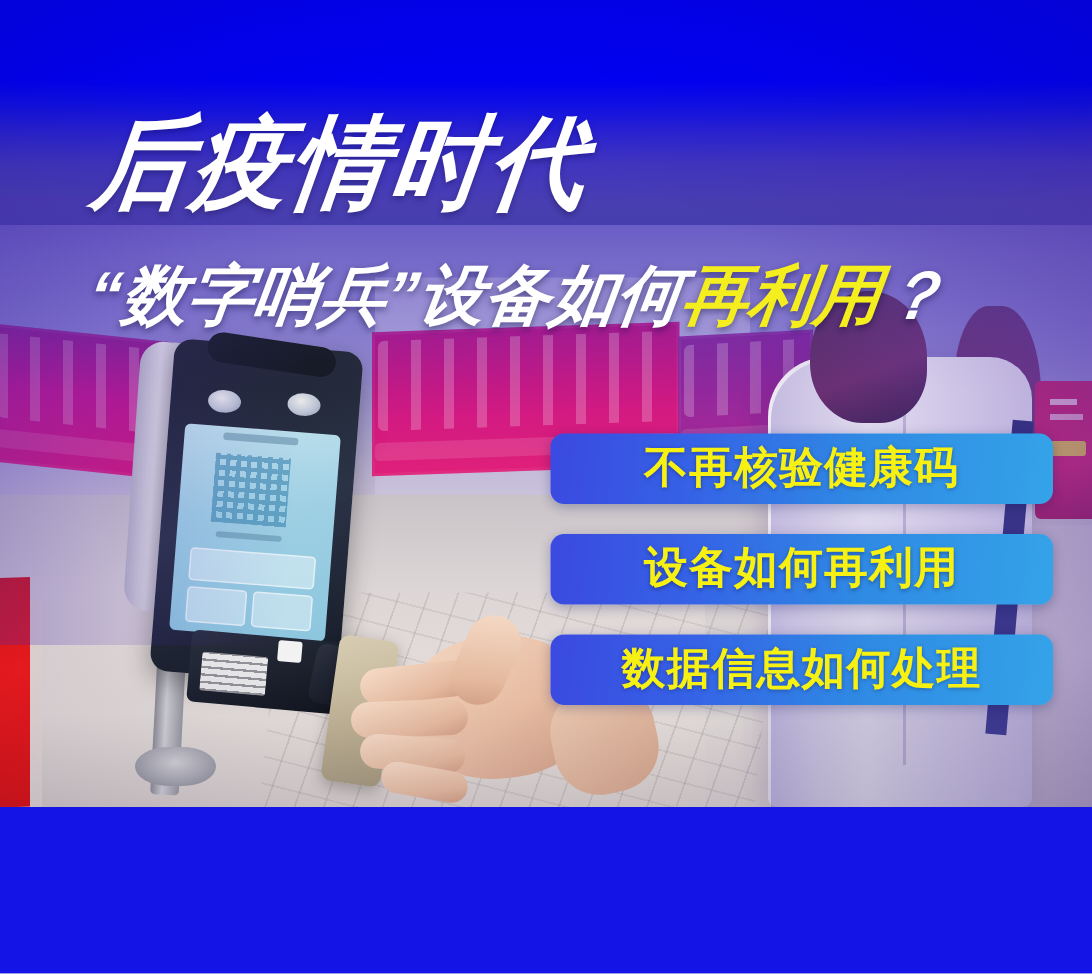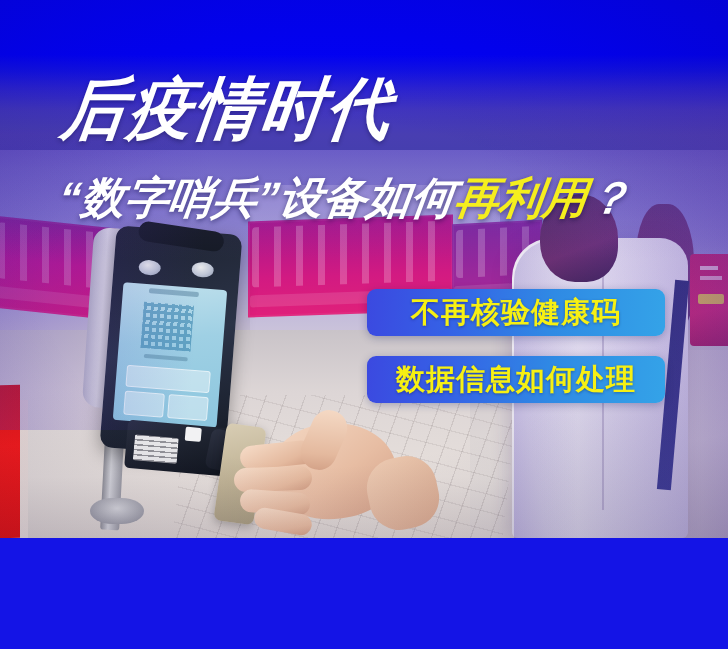--- a/index.html
+++ b/index.html
@@ -280,21 +280,21 @@
     transform-origin:left bottom;
     text-shadow:0 2px 5px rgba(0,0,50,.45);
     white-space:nowrap;
   }
   .title-sub .hl { color:#f5ee1e; }
 
   
   .pills { position:absolute; left:367px; top:289px; width:298px; }
   .pill {
     position:relative;
-    height:47px; width:298px;
+    height:47px; width:335px;
     border-radius:9px;
     background:linear-gradient(95deg,#3b49e0 0%,#3562e6 28%,#2f8ae4 62%,#34a3e8 100%);
     display:flex; align-items:center; justify-content:center;
     box-shadow:0 2px 8px rgba(10,20,90,.28);
     margin-bottom:20px;
   }
   .pill:last-child { margin-bottom:1px; }
   .pill-text {
     font-size:29px; font-weight:bold; color:#f6f013;
     letter-spacing:1px; line-height:1;
@@ -408,18 +408,21 @@
 
   <div class="title-sub">
     <span>“数字哨兵”设备如何</span><span class="hl">再利用</span><span>？</span>
   </div>
 
   <div class="pills">
     <div class="pill">
       <span class="pill-text">不再核验健康码</span>
     </div>
     <div class="pill">
+      <span class="pill-text">设备如何再利用</span>
+    </div>
+    <div class="pill">
       <span class="pill-text">数据信息如何处理</span>
     </div>
   </div>
 
 
 </div>
 
 </body></html>

